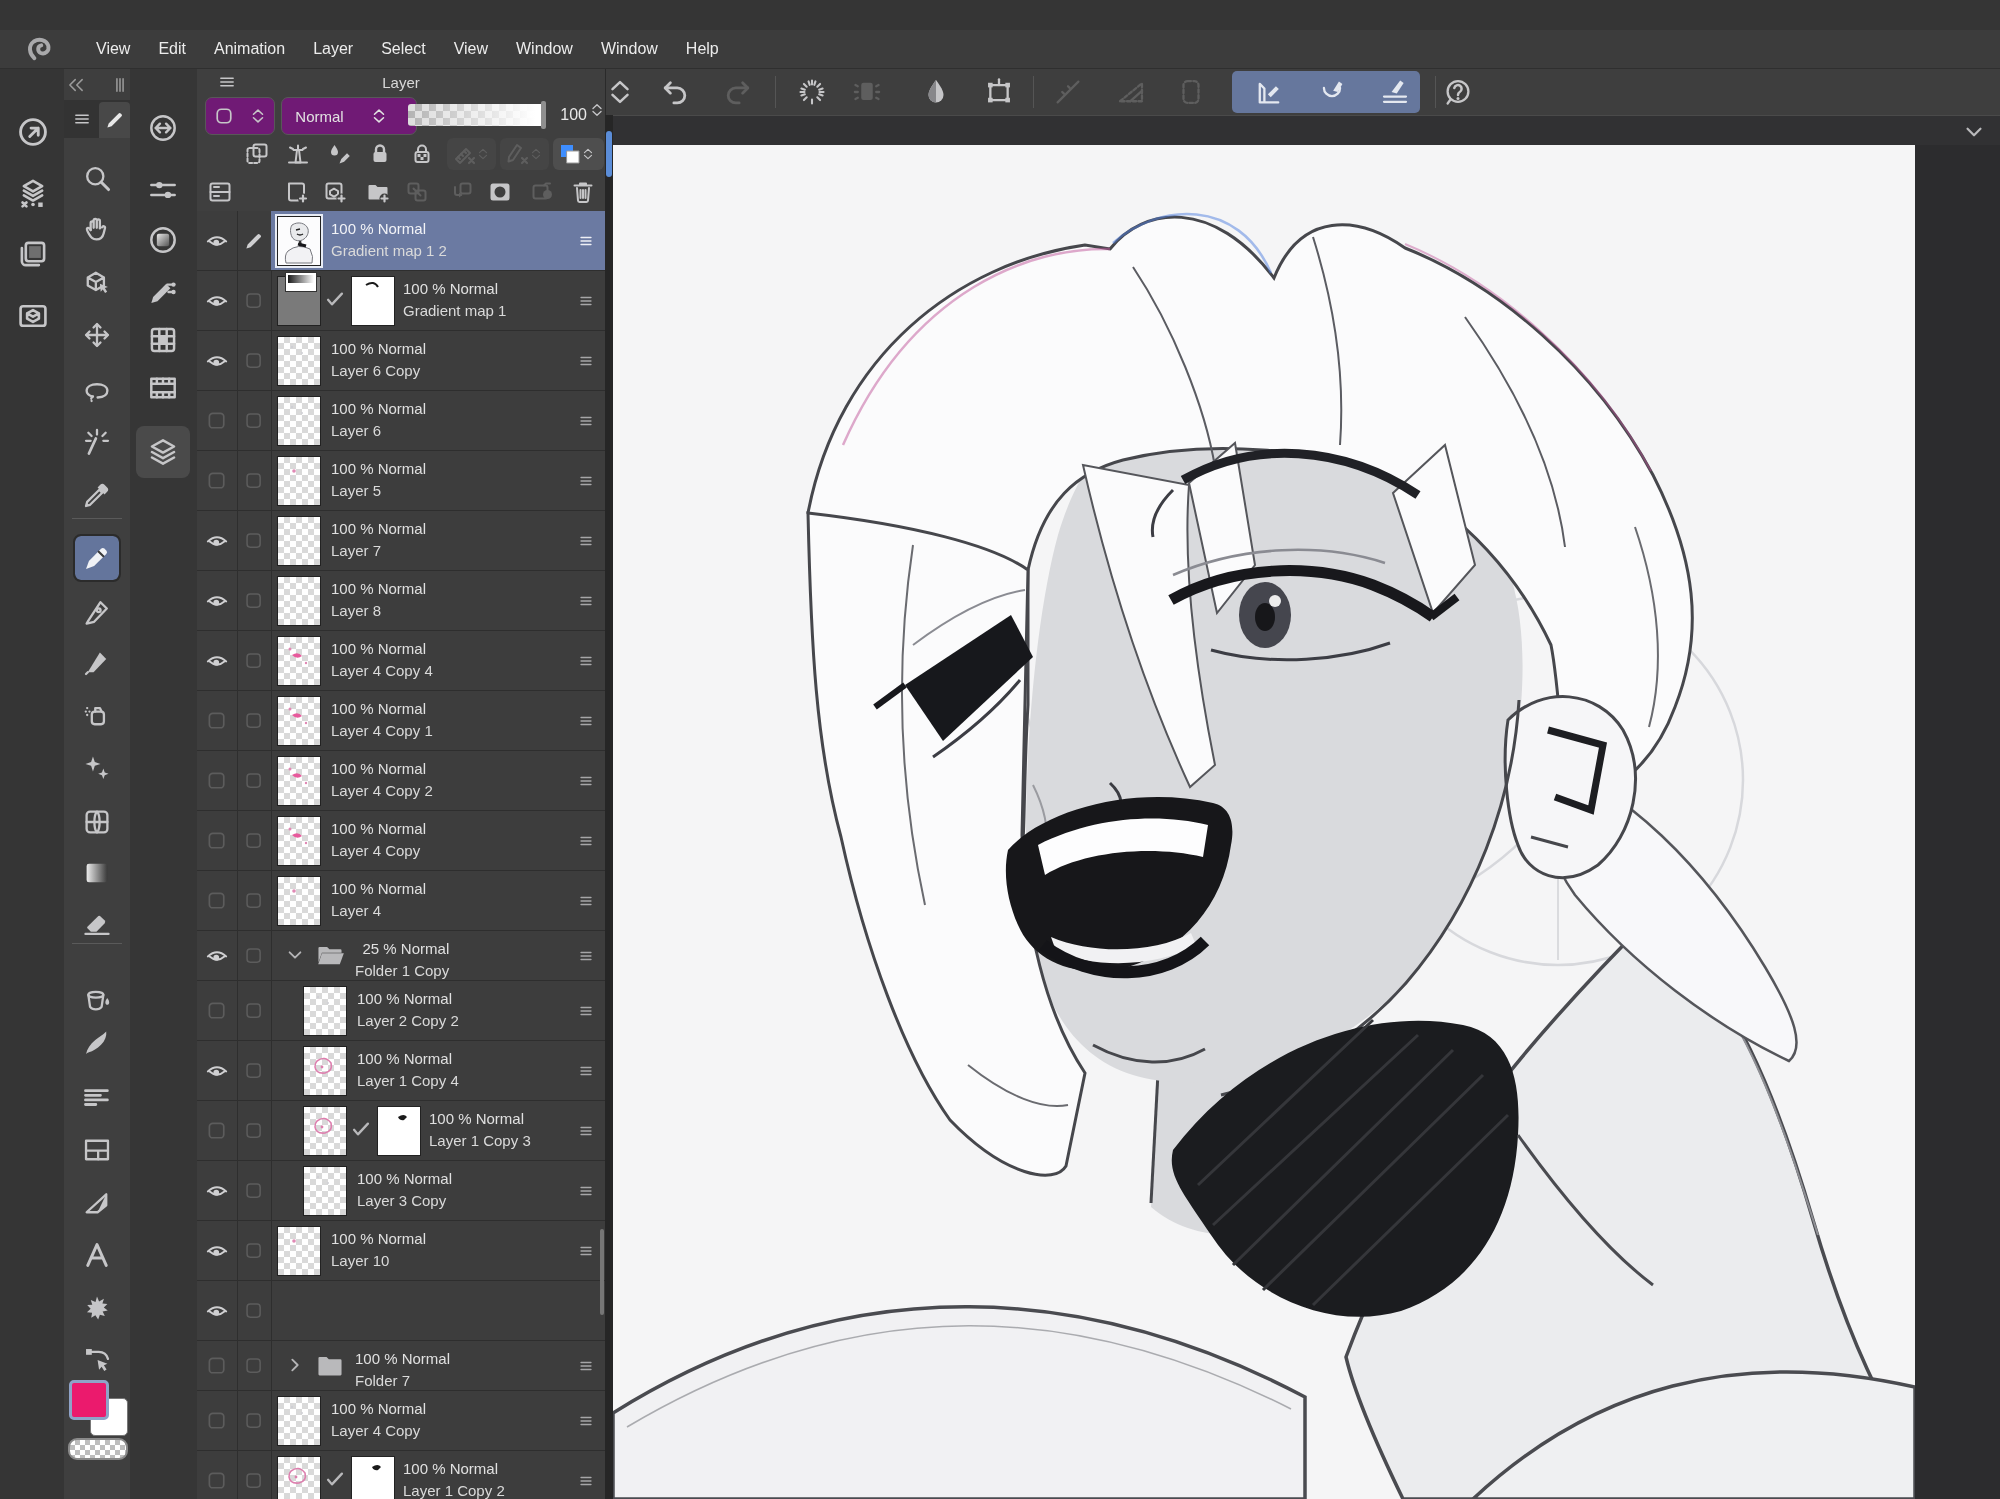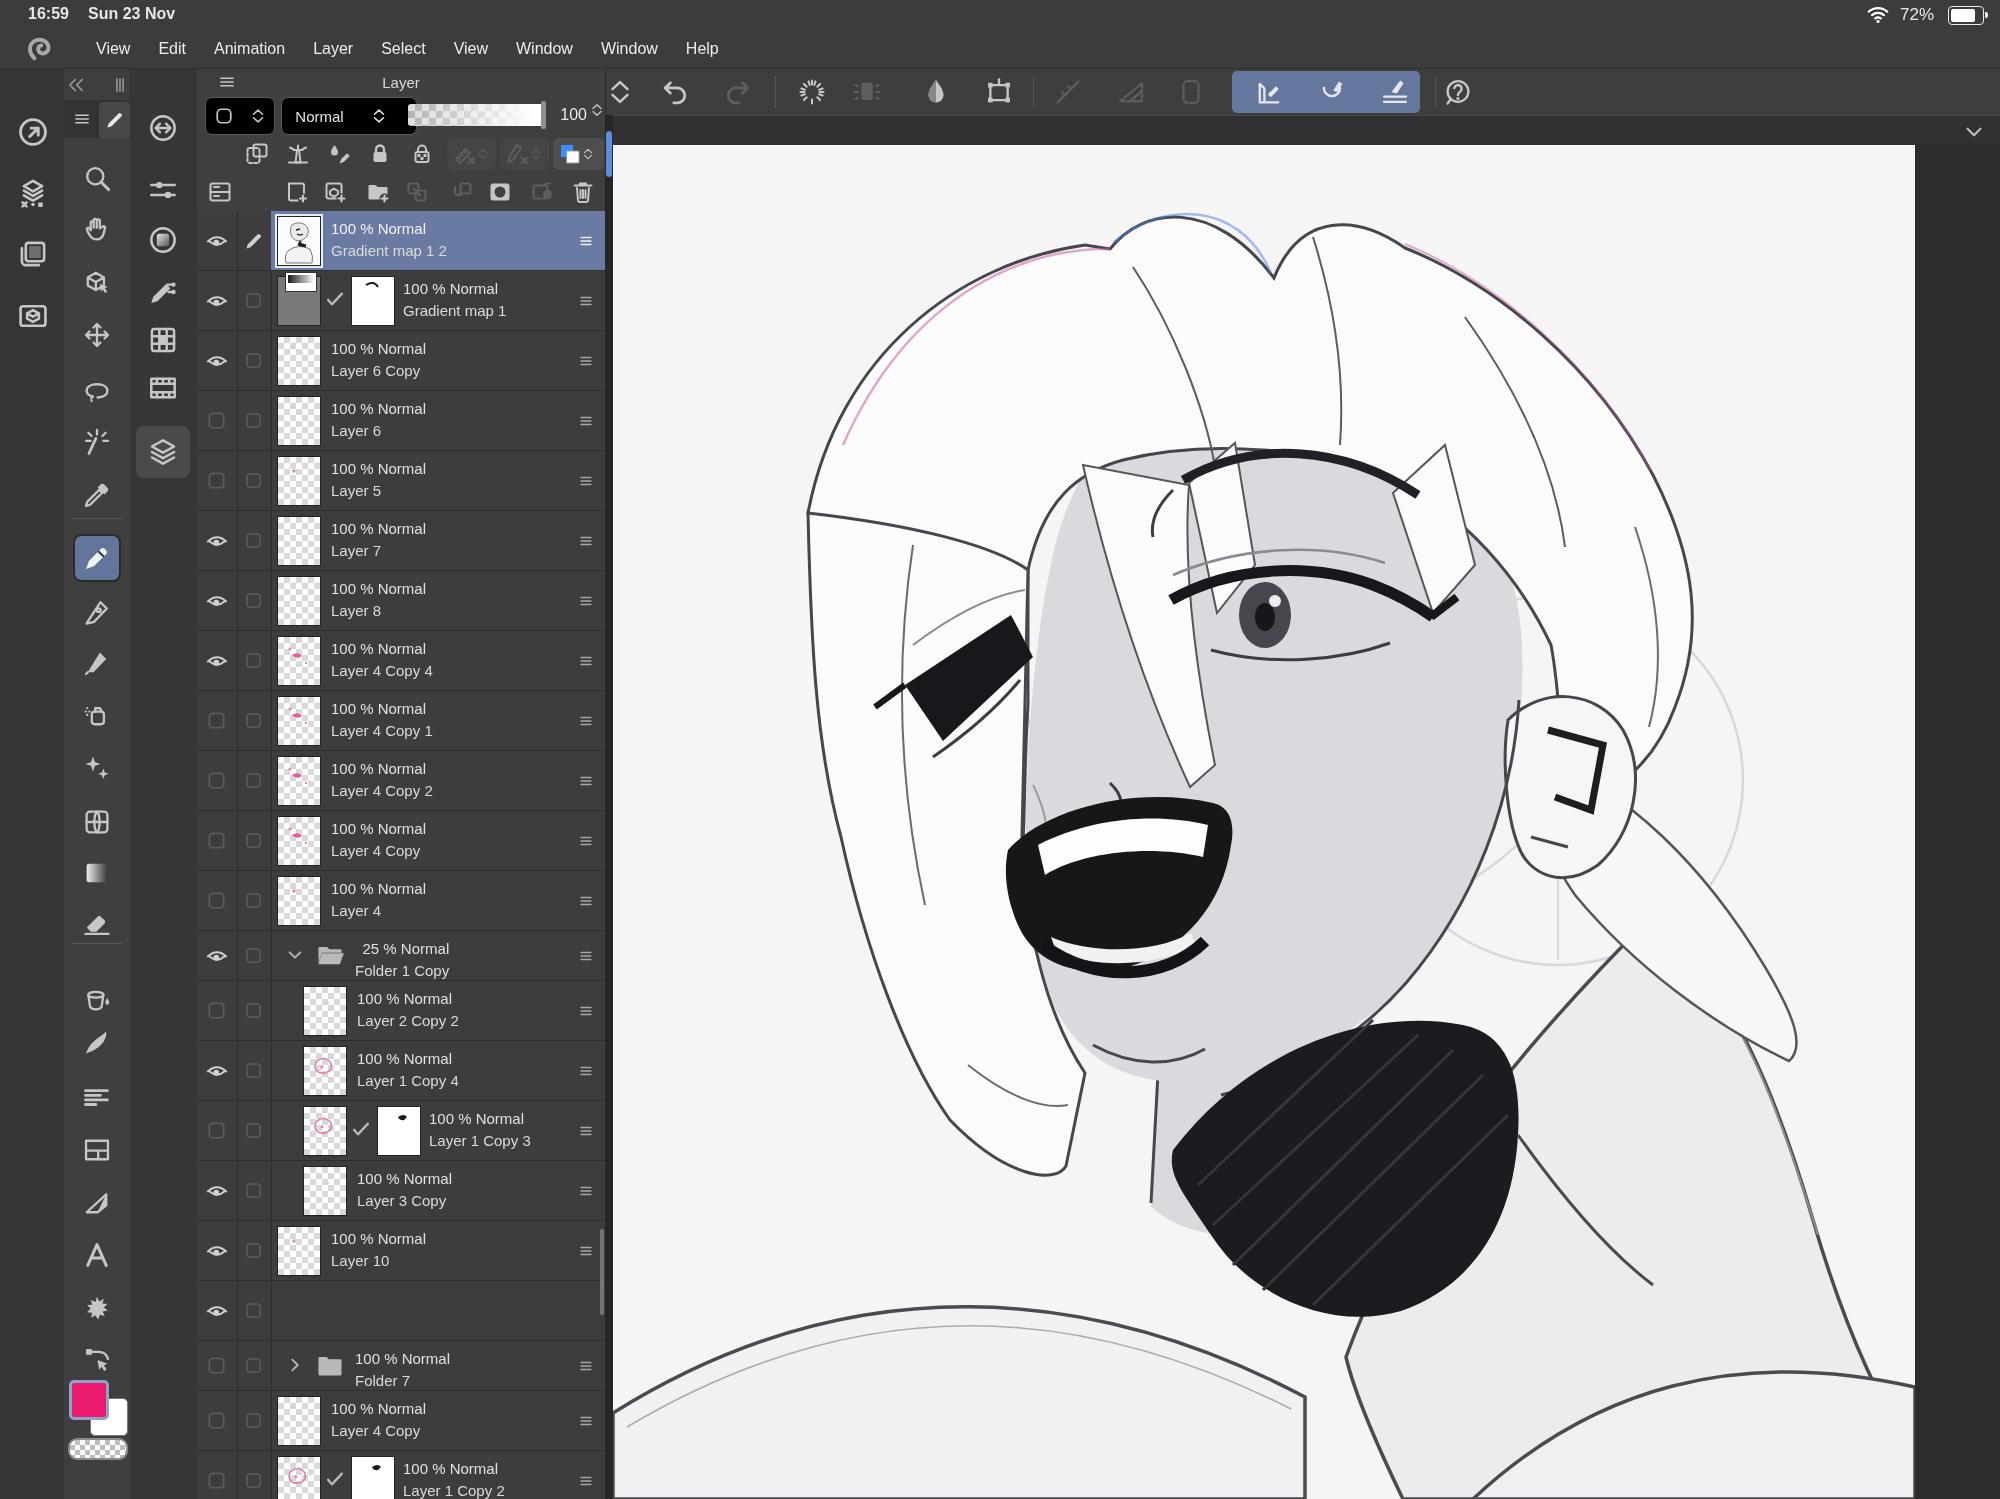--- a/index.html
+++ b/index.html
@@ -17,21 +17,21 @@
   #toprow{left:0;top:69px;width:2000px;height:46px;background:#3e3e3e;}
   
   #edge-rail{left:0;top:69px;width:64px;height:1430px;background:#353535;}
   #tool-col{left:64px;top:100px;width:66px;height:1399px;background:#3f3f3f;}
   #subtool-col{left:130px;top:69px;width:67px;height:1430px;background:#363636;}
   .tool-sel{background:#64759c;border-radius:6px;outline:2px solid #2b2b2b;}
   .subtool-sel{background:#4a4a4a;border-radius:8px;}
   
   #layer-panel{left:197px;top:69px;width:408px;height:1430px;background:#3f3f3f;border-right:1px solid #2a2a2a;}
   #lp-title{position:absolute;left:0;top:0;width:100%;height:28px;text-align:center;font-size:15px;color:#d8d8d8;line-height:28px;}
-  .lp-ctl{position:absolute;background:#000000;border:1px solid #585858;border-radius:7px;display:flex;align-items:center;}
+  .lp-ctl{position:absolute;background:#701a75;border:1px solid #585858;border-radius:7px;display:flex;align-items:center;}
   #blend-dd{left:84px;top:28px;width:118px;height:36px;justify-content:space-between;padding:0 8px;}
   #blend-dd span{font-size:15px;color:#e2e2e2;flex:1;text-align:center;}
   #mini-dd{left:8px;top:28px;width:68px;height:36px;justify-content:space-around;}
   #op-slider{left:211px;top:35px;width:138px;height:22px;border-radius:3px;
     background-image:linear-gradient(to right, rgba(120,120,120,.15), rgba(255,255,255,1) 92%),
       linear-gradient(45deg,#bdbdbd 26%,transparent 26%,transparent 74%,#bdbdbd 74%),
       linear-gradient(45deg,#bdbdbd 26%,#efefef 26%,#efefef 74%,#bdbdbd 74%);
     background-size:100% 100%,14px 14px,14px 14px;background-position:0 0,0 0,7px 7px;}
   #op-thumb{left:344px;top:32px;width:5px;height:28px;background:#8f8f8f;border-radius:2px;}
   #op-value{left:354px;top:28px;width:36px;height:36px;font-size:16px;color:#e8e8e8;display:flex;align-items:center;justify-content:flex-end;}
@@ -69,35 +69,20 @@
   #battery{position:absolute;width:34px;height:17px;border:1.5px solid #e8e8e8;border-radius:4px;}
   #battery i{position:absolute;left:2px;top:2px;bottom:2px;width:72%;background:#fff;border-radius:2px;}
   #battery b{position:absolute;right:-5px;top:4.5px;width:3px;height:6px;background:#e8e8e8;border-radius:0 2px 2px 0;}
   .txt{position:absolute;white-space:nowrap;}
 </style>
 </head>
 <body>
 
 <div id="app">
 
-  <div id="statusbar" class="abs">
-    <span class="txt" style="left:28px;top:5px;font-size:16px;font-weight:bold;">16:59</span>
-    <span class="txt" style="left:88px;top:5px;font-size:16px;font-weight:bold;">Sun 23 Nov</span>
-    <span id="wifi-slot" class="abs" style="left:1866px;top:2px;"><span class="icon" style="color: rgb(255, 255, 255);">
-          <svg width="24" height="24" viewBox="0 0 26 26">
-            <path d="M3 10.5a15 15 0 0 1 20 0M6.5 14.2a10 10 0 0 1 13 0M10 17.8a5 5 0 0 1 6 0" stroke-width="2.4"></path>
-            <circle cx="13" cy="21" r="1.8" fill="currentColor" stroke="none"></circle>
-          </svg>
-        </span></span>
-    <span class="txt" style="left:1900px;top:5px;font-size:17px;">72%</span>
-    <span id="battery" style="left:1948px;top:6px;">
-        <i></i>
-        <b></b>
-      </span>
-  </div>
 
   <div id="menubar" class="abs">
     <span id="logo-slot" style="margin-left:24px;margin-right:28px;" class="icon">
         <span class="icon" style="color: rgb(169, 169, 171);">
           <svg width="30" height="30" viewBox="0 0 26 26">
             <path d="M9 21C4.5 17 3.5 10 8.5 6.5 13 3.5 19.5 5 21 10 22.3 14.8 18 18 14.5 16.5 11.5 15 11.5 10.5 15 9.8" stroke-width="3.4"></path>
           </svg>
         </span>
       </span>
     <span id="menu-items"><span class="menu-item">View</span><span class="menu-item">Edit</span><span class="menu-item">Animation</span><span class="menu-item">Layer</span><span class="menu-item">Select</span><span class="menu-item">View</span><span class="menu-item">Window</span><span class="menu-item">Window</span><span class="menu-item">Help</span></span>

